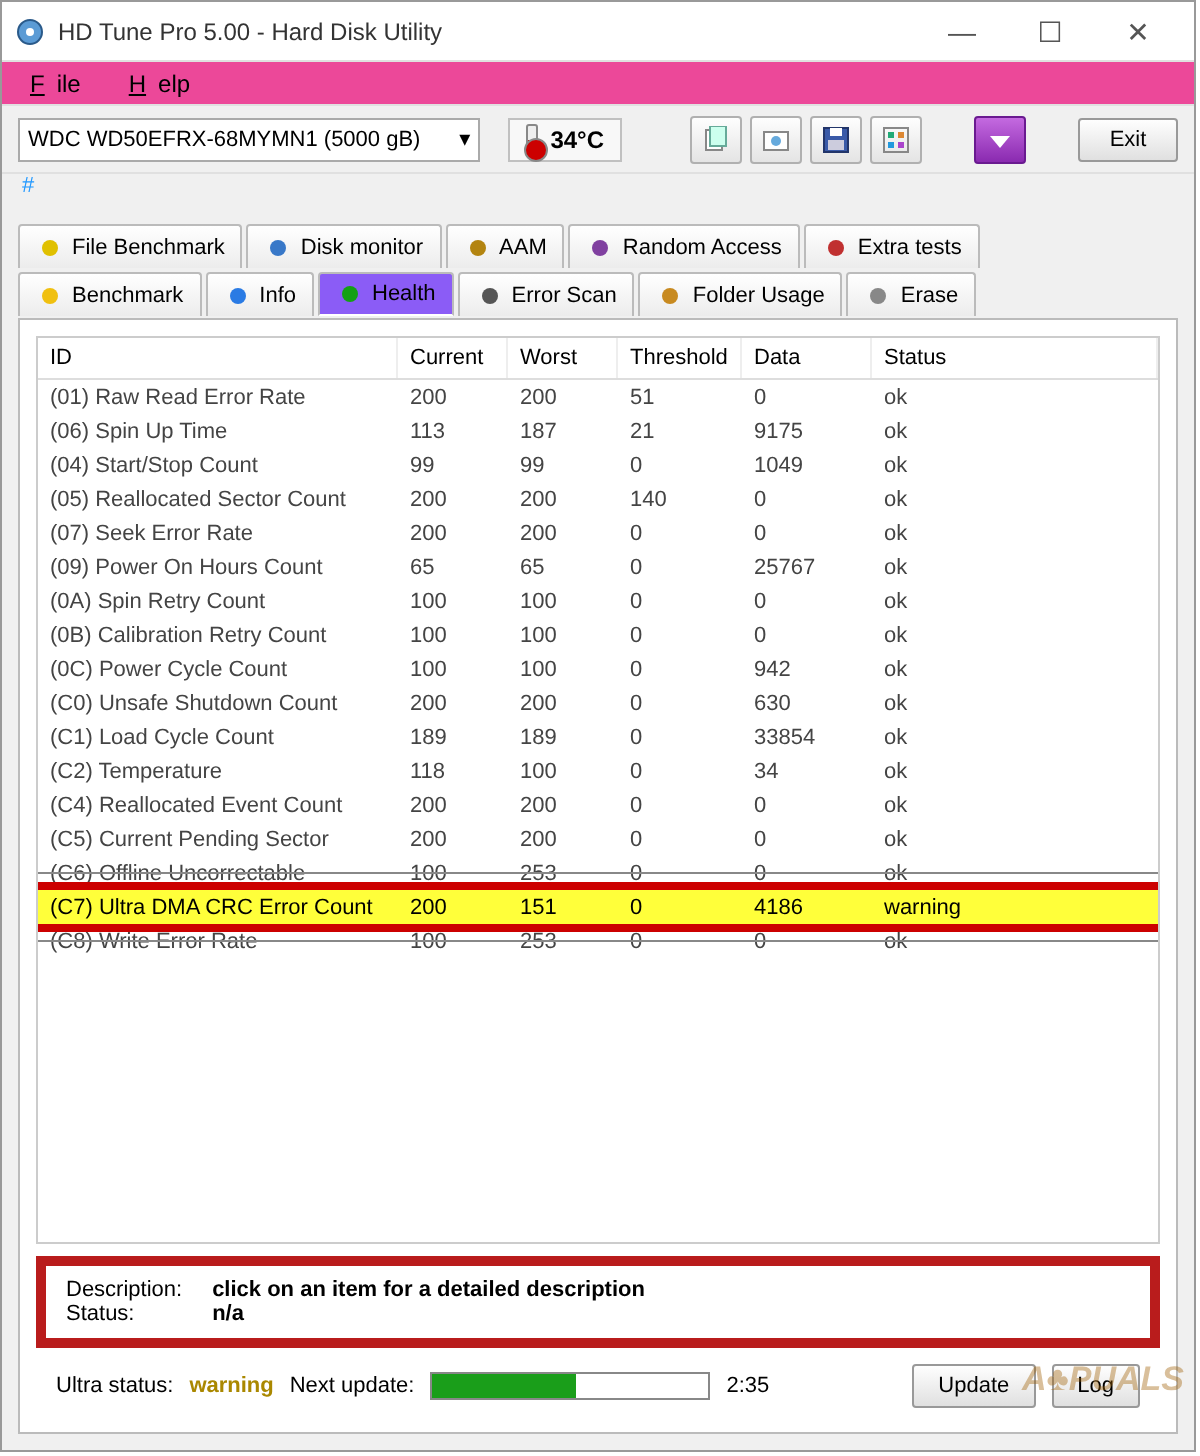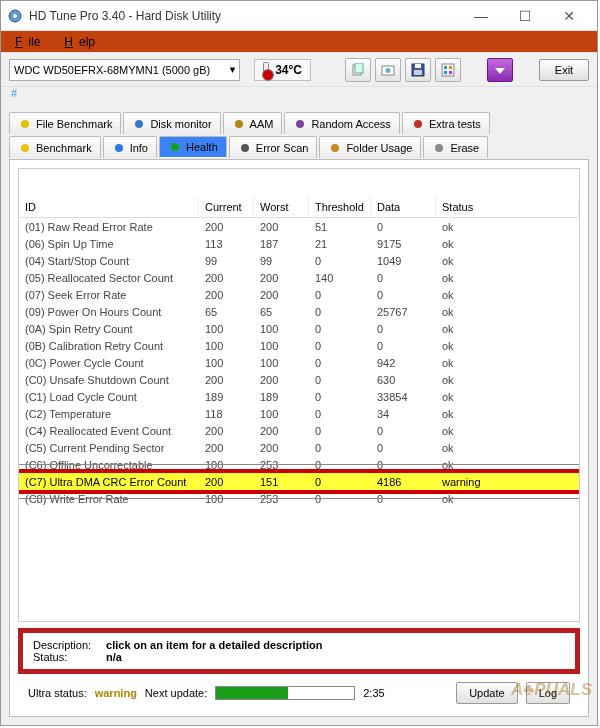--- a/index.html
+++ b/index.html
@@ -3,40 +3,40 @@
 <meta charset="utf-8">
 <style>
 * { box-sizing: border-box; margin: 0; padding: 0; }
 body { font-family: Tahoma, "Segoe UI", Arial, sans-serif; font-size: 11px; color: #000; background: #fff; width: 600px; height: 728px; overflow: hidden; position: relative; }
 .window { border: 1px solid #999; width: 598px; height: 726px; display: flex; flex-direction: column; background: #f0f0f0; }
 .titlebar { height: 30px; background: #fff; display: flex; align-items: center; padding: 0 6px; border-bottom: 1px solid #e0e0e0; }
 .titlebar .title { flex: 1; font-size: 12px; color: #333; }
 .titlebar .app-icon { width: 16px; height: 16px; margin-right: 6px; }
 .win-btns { display: flex; gap: 0; }
 .win-btn { width: 44px; height: 28px; display: flex; align-items: center; justify-content: center; font-size: 14px; color: #555; }
-.menubar { height: 22px; display: flex; align-items: center; padding: 0 8px; gap: 6px; font-size: 12px; background: #c2410c; border-bottom: 1px solid #e0e0e0; }
+.menubar { height: 22px; display: flex; align-items: center; padding: 0 8px; gap: 6px; font-size: 12px; background: #ec4899; border-bottom: 1px solid #e0e0e0; }
 .menubar span { padding: 2px 6px; }
 .menubar span u { text-decoration: underline; }
 .toolbar1 { height: 34px; display: flex; align-items: center; padding: 2px 8px; gap: 8px; background: #f0f0f0; border-bottom: 1px solid #e0e0e0; }
 .drive-select { display:inline-flex; align-items:center; justify-content:space-between; padding:0 4px; width: 238px; height: 22px; font-size: 11px; border: 1px solid #aaa; background: #fff; }
 .temp-box { display: flex; align-items: center; height: 22px; border: 1px solid #c0c0c0; padding: 2px 8px; background: #f8f8f8; font-weight: bold; font-size: 12px; margin-left: 6px; }
 .therm { width: 6px; height: 16px; background: linear-gradient(to top, #c00 0%, #c00 50%, #eee 50%, #eee 100%); border: 1px solid #888; border-radius: 3px 3px 6px 6px; margin-right: 6px; position: relative; }
 .therm::after { content:''; position:absolute; bottom:-4px; left:-2px; width:10px; height:10px; background:#c00; border-radius:50%; border:1px solid #888; }
 .tb-spacer { flex: 1; }
 .tb-btn { width: 26px; height: 24px; border: 1px solid #b0b0b0; background: linear-gradient(#fefefe,#e4e4e4); display: flex; align-items: center; justify-content: center; border-radius: 2px; }
 .tb-btn-wide { width: 50px; }
 .tb-group { display: flex; gap: 4px; margin-left: 18px; }
 .row2 { height: 16px; padding: 0 10px; color: #29f; font-size: 11px; }
 .tabstrip { display: flex; flex-wrap: wrap; padding: 8px 8px 0 8px; gap: 0; }
 .tab { height: 22px; display: flex; align-items: center; padding: 0 8px; border: 1px solid #bbb; border-bottom: none; background: linear-gradient(#fff,#ececec); margin-right: 2px; margin-bottom: 2px; font-size: 11px; gap: 4px; border-radius: 2px 2px 0 0; position: relative; top: 1px; }
-.tab.sel { background: #3b82f6; z-index: 5; border-bottom: 1px solid #fff; }
+.tab.sel { background: #8b5cf6; z-index: 5; border-bottom: 1px solid #fff; }
 .tab .ticon { width: 14px; height: 14px; display:inline-flex; align-items:center; justify-content:center; }
 .tabpanel { flex: 1; margin: 0 8px 8px 8px; border: 1px solid #bbb; background: #fff; display: flex; flex-direction: column; padding: 8px; min-height: 0; }
 .grid-wrap { border: 1px solid #ccc; flex: 1; display: flex; flex-direction: column; min-height: 0; }
-.grid-head { display: flex; background: #fff; border-bottom: 1px solid #ddd; font-size: 11px; margin-top: 28px; }
+.grid-head { display: flex; background: #fff; border-bottom: 1px solid #ddd; font-size: 11px; }
 .grid-head div { padding: 4px 6px; border-right: 1px solid #eee; }
 .c-id { width: 180px; }
 .c-cur { width: 55px; }
 .c-wor { width: 55px; }
 .c-thr { width: 62px; }
 .c-dat { width: 65px; }
 .c-sta { flex: 1; }
 .grid-body { flex: 1; overflow: hidden; position: relative; }
 .gr { display: flex; font-size: 11px; color: #444; height: 17px; align-items: center; }
 .gr div { padding: 1px 6px; }
@@ -58,21 +58,21 @@
 <body>
 
 <div class="window">
   <div class="titlebar">
     <span class="app-icon">
       <svg width="16" height="16">
           <circle cx="8" cy="8" r="6" fill="#5b9bd5" stroke="#2a5a8a"></circle>
           <circle cx="8" cy="8" r="2" fill="#fff"></circle>
         </svg>
     </span>
-    <span class="title">HD Tune Pro 3.40 - Hard Disk Utility</span>
+    <span class="title">HD Tune Pro 5.00 - Hard Disk Utility</span>
     <div class="win-btns">
       <div class="win-btn">—</div>
       <div class="win-btn">☐</div>
       <div class="win-btn">✕</div>
     </div>
   </div>
 
   <div class="menubar">
     <span><u>F</u><span>ile</span></span>
     <span><u>H</u><span>elp</span></span>

